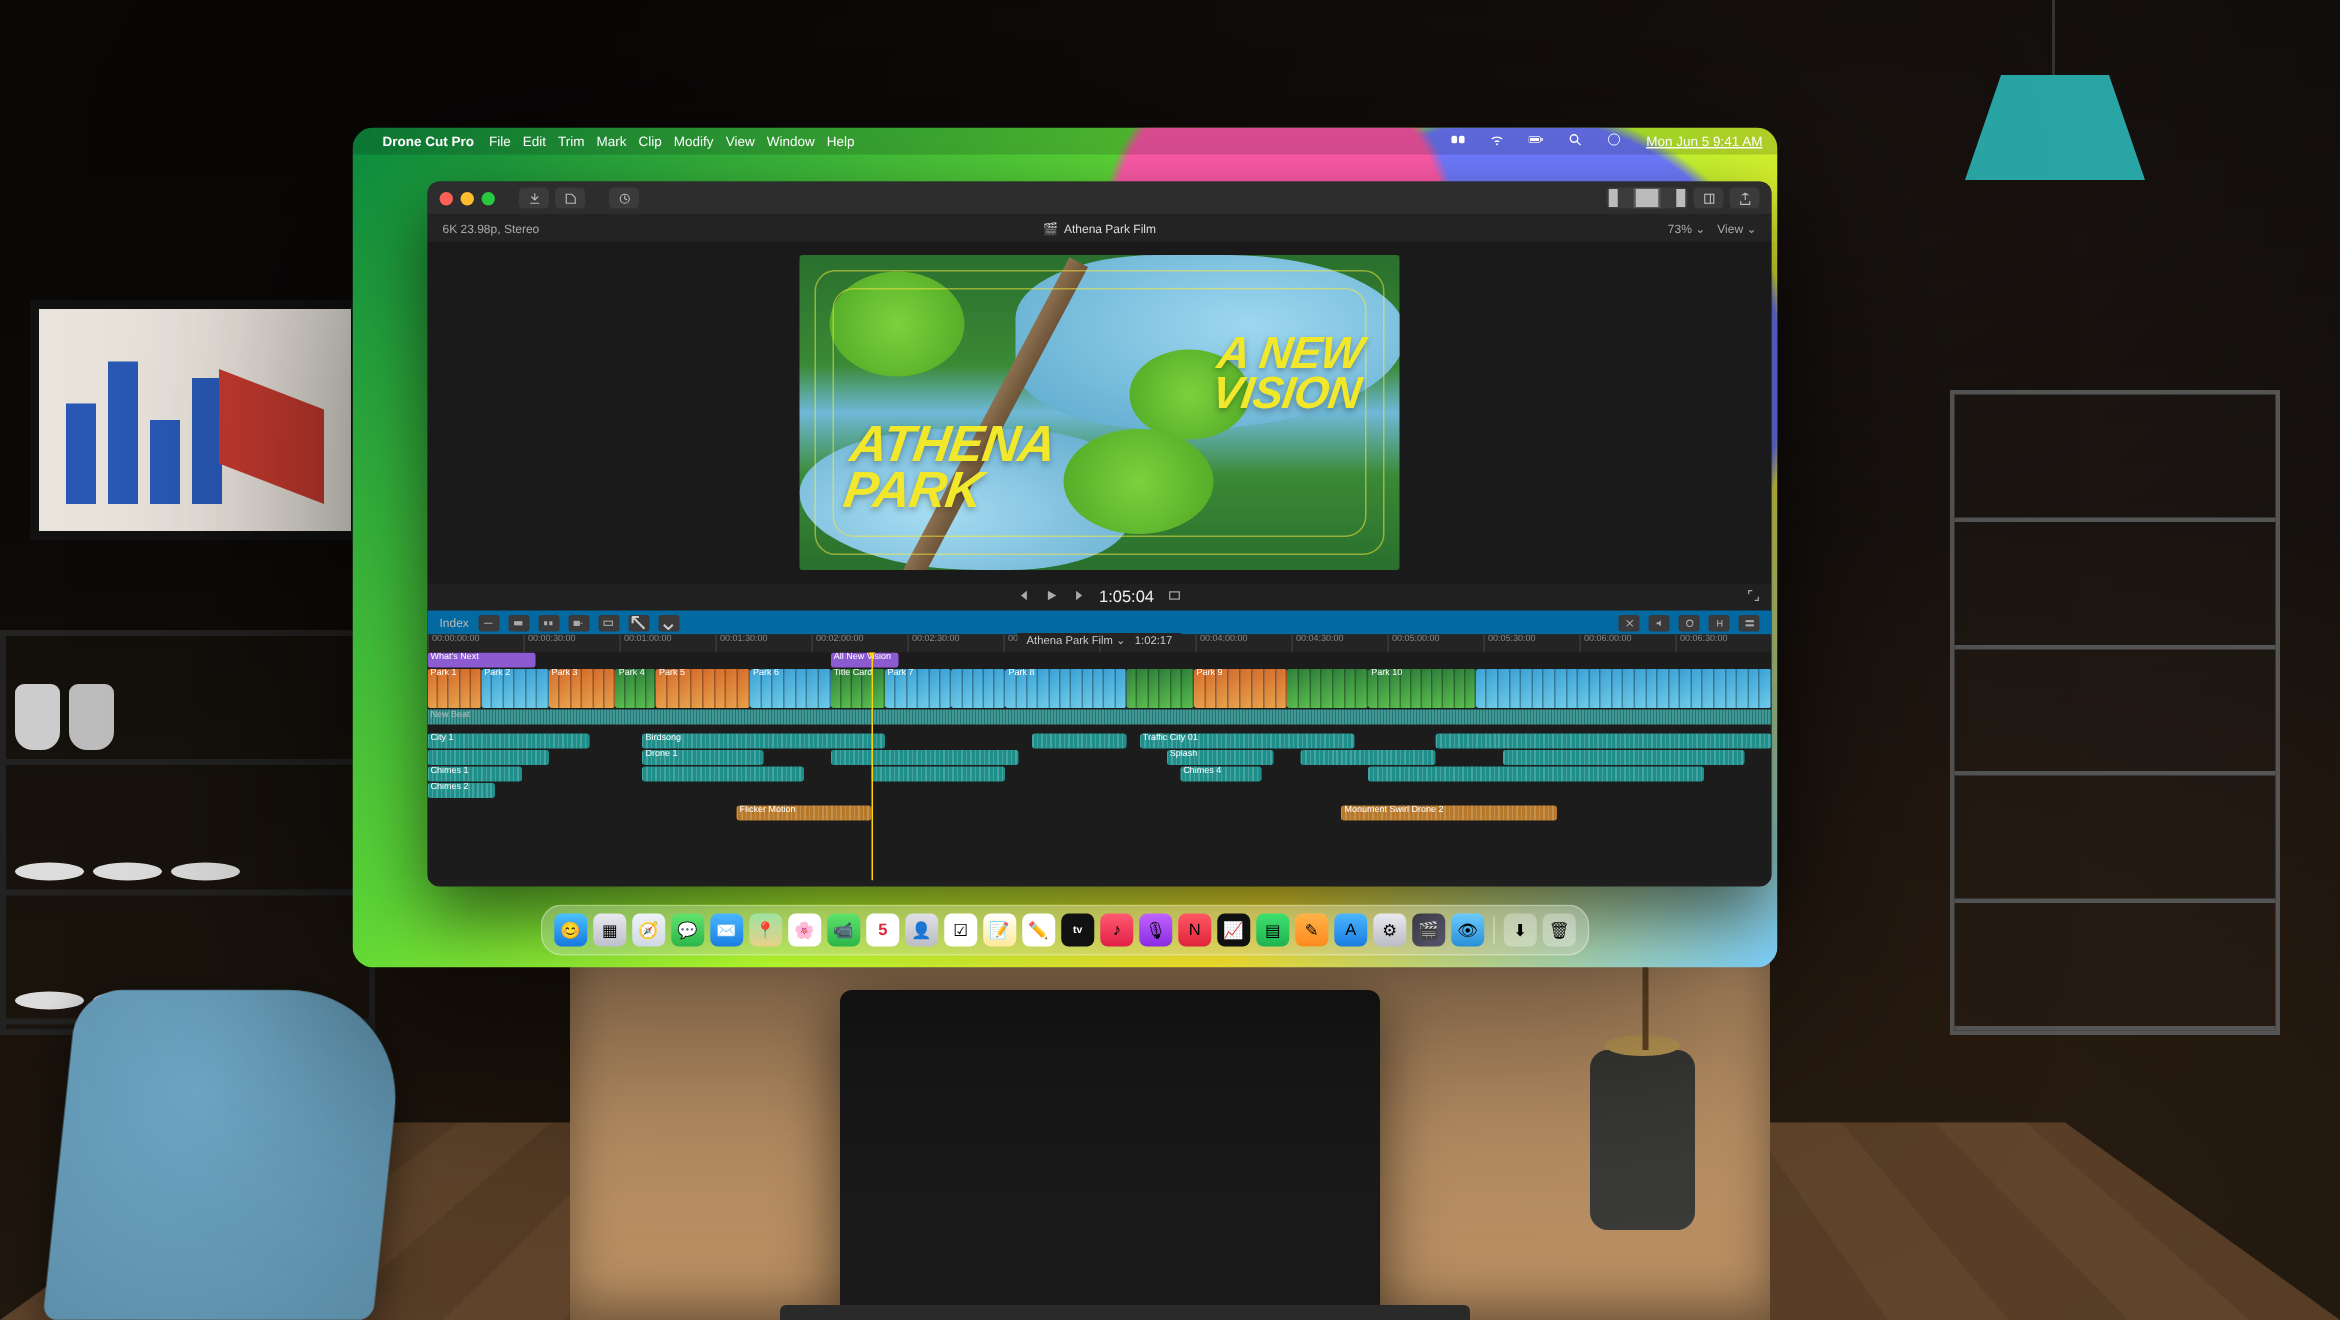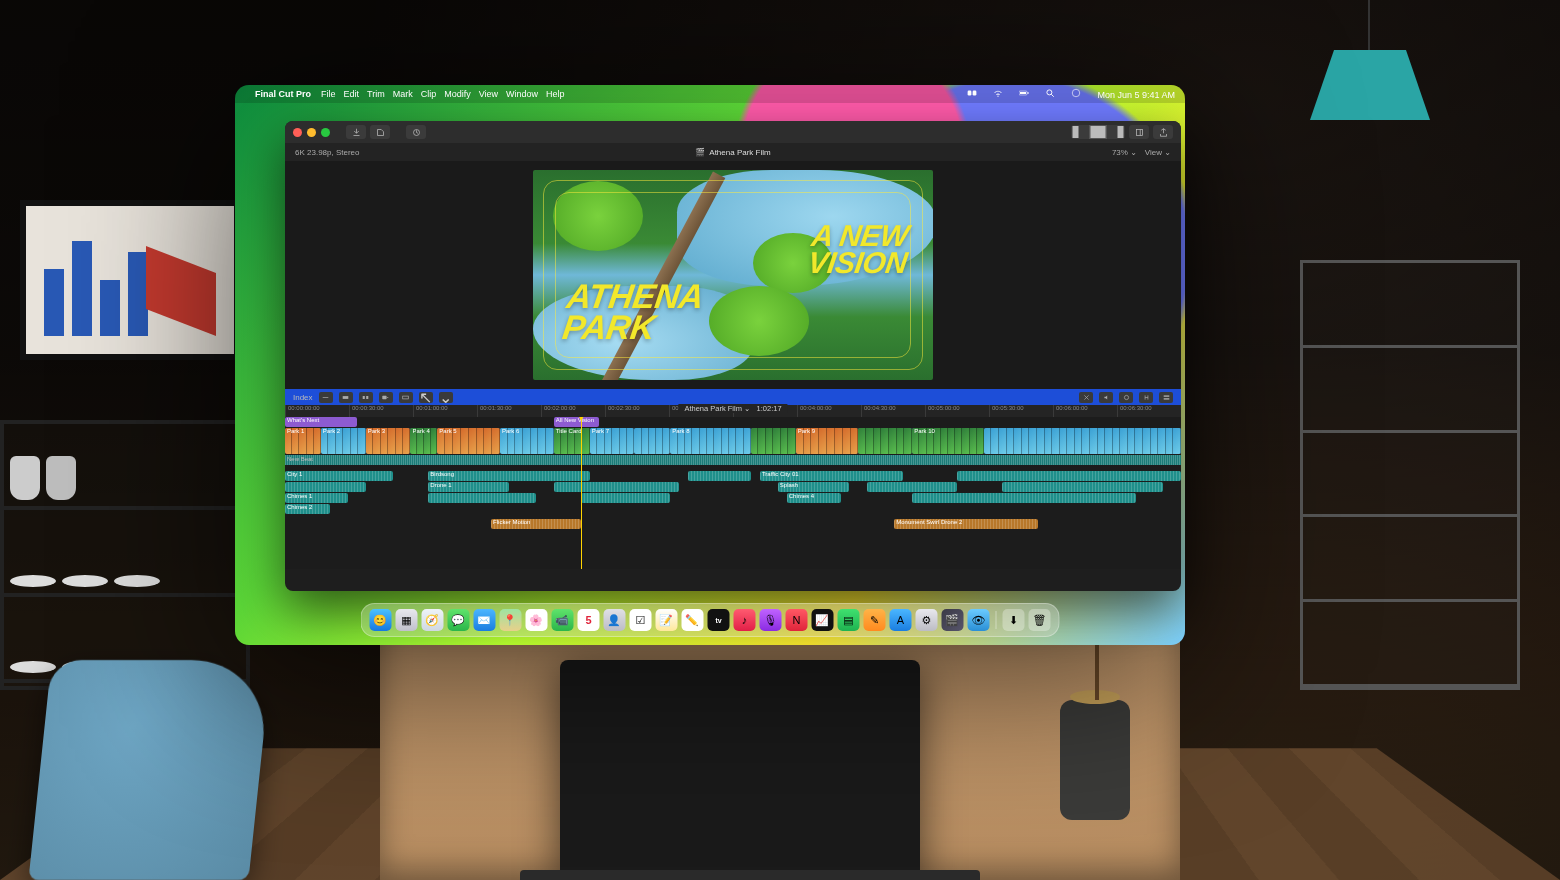--- a/index.html
+++ b/index.html
@@ -68,21 +68,21 @@
   
   .menubar{
     position:absolute; left:0; right:0; top:0; height:18px;
     display:flex; align-items:center; gap:10px;
     padding:0 10px;
     font-size:9px; color:#fff;
     background:rgba(0,0,0,.15);
     border-radius:14px 14px 0 0;
   }
   .menubar .apple{font-size:10px;}
-  .menubar .right{margin-left:auto;display:flex;align-items:flex-end;gap:16px;}
+  .menubar .right{margin-left:auto;display:flex;align-items:center;gap:16px;text-decoration:underline;}
   .menubar .right svg{width:10px;height:10px;fill:#fff;}
 
   
   .app-window{
     position:absolute; left:50px; top:36px; right:4px; height:470px;
     background:#1e1e1e; border-radius:8px; overflow:hidden;
     box-shadow:0 20px 50px rgba(0,0,0,.6);
     color:#ccc;
   }
   .titlebar{height:22px;background:#2d2d2d;display:flex;align-items:center;padding:0 8px;gap:6px;}
@@ -115,21 +115,21 @@
   .ttl.l{left:32px;bottom:38px;font-size:34px;}
   .ttl.r{right:24px;top:52px;font-size:30px;text-align:left;}
   .frame-line{position:absolute;border:1px solid rgba(255,235,59,.5);border-radius:14px;}
   .fl1{inset:10px;}
   .fl2{inset:22px;}
 
   .transport{height:18px;background:#202020;display:flex;align-items:center;justify-content:center;gap:10px;font-size:9px;color:#ccc;}
   .transport svg{width:8px;height:8px;fill:#aaa;}
   .tc{font-variant-numeric:tabular-nums;font-size:11px;color:#eee;}
 
-  .toolbar2{height:16px;background:#1d4ed8;display:flex;align-items:center;padding:0 8px;gap:6px;}
+  .toolbar2{height:16px;background:#0369a1;display:flex;align-items:center;padding:0 8px;gap:6px;}
   .toolbar2 .lab{font-size:8px;color:#bbb;}
   .toolbar2 .mini{width:14px;height:11px;background:#3a3a3a;border-radius:2px;display:flex;align-items:center;justify-content:center;}
   .toolbar2 .mini svg{width:7px;height:7px;fill:#aaa;}
   .toolbar2 .spacer{margin-left:auto;}
 
   .ruler{height:12px;background:#242424;display:flex;font-size:6px;color:#888;position:relative;}
   .ruler .tick{flex:1;border-left:1px solid #3a3a3a;padding-left:2px;white-space:nowrap;overflow:hidden;}
   .ruler .proj{position:absolute;left:50%;transform:translateX(-50%);top:-1px;font-size:7.5px;color:#ccc;background:#242424;padding:0 6px;}
 
   .timeline{position:relative;height:152px;background:#1c1c1c;overflow:hidden;font-size:6px;}
@@ -202,21 +202,21 @@
 <div class="chair"></div>
 <div class="desk"></div>
 <div class="laptop"></div>
 <div class="mug"></div>
 
 <div class="screen-wrap">
   <div class="wallpaper"></div>
 
   <div class="menubar">
     <span class="apple"></span>
-    <b>Final Cut Pro</b>
+    <b>Drone Cut Pro</b>
     <span id="mb-items"><span style="margin-right: 8px;">File</span><span style="margin-right: 8px;">Edit</span><span style="margin-right: 8px;">Trim</span><span style="margin-right: 8px;">Mark</span><span style="margin-right: 8px;">Clip</span><span style="margin-right: 8px;">Modify</span><span style="margin-right: 8px;">View</span><span style="margin-right: 8px;">Window</span><span style="margin-right: 8px;">Help</span></span>
     <div class="right">
       <span><svg viewBox="0 0 16 16">
             <rect x="1" y="4" width="6" height="8" rx="2"></rect>
             <rect x="9" y="4" width="6" height="8" rx="2"></rect>
           </svg></span>
       <span><svg viewBox="0 0 16 16">
             <path d="M8 12a1 1 0 100 2 1 1 0 000-2zm-3-2a5 5 0 016 0l-1 1a3.5 3.5 0 00-4 0zM2 7a9 9 0 0112 0l-1 1a7.5 7.5 0 00-10 0z"></path>
           </svg></span>
       <span><svg viewBox="0 0 20 10">
@@ -314,20 +314,38 @@
           <div class="algae a2"></div>
           <div class="algae a3"></div>
         <div class="bridge"></div>
         <div class="frame-line fl1"></div>
           <div class="frame-line fl2"></div>
         <div class="ttl l">ATHENA<br>PARK</div>
         <div class="ttl r">A NEW<br>VISION</div>
       </div>
     </div>
 
+    <div class="transport">
+      <span><svg viewBox="0 0 10 10">
+            <path d="M7 1L2 5l5 4z"></path>
+          </svg></span>
+      <span><svg viewBox="0 0 10 10">
+            <path d="M2 1l7 4-7 4z"></path>
+          </svg></span>
+      <span><svg viewBox="0 0 10 10">
+            <path d="M3 1l5 4-5 4z"></path>
+          </svg></span>
+      <span class="tc">1:05:04</span>
+      <span><svg viewBox="0 0 10 10">
+            <rect x="1" y="2" width="8" height="6" fill="none" stroke="#aaa"></rect>
+          </svg></span>
+      <span style="position:absolute;right:8px;"><svg viewBox="0 0 10 10">
+            <path d="M1 4V1h3M9 6v3H6" stroke="#aaa" fill="none"></path>
+          </svg></span>
+    </div>
 
     <div class="toolbar2">
       <span class="lab">Index</span>
       <div class="mini">
           <svg viewBox="0 0 10 10">
             <path d="M1 5h8" stroke="#aaa"></path>
           </svg>
         </div>
       <div class="mini">
           <svg viewBox="0 0 10 10">

